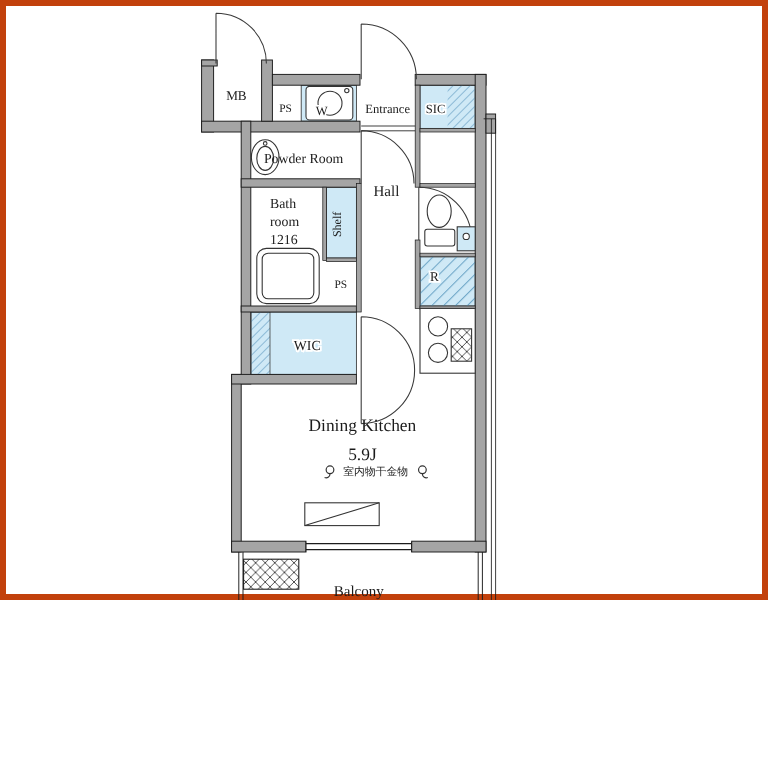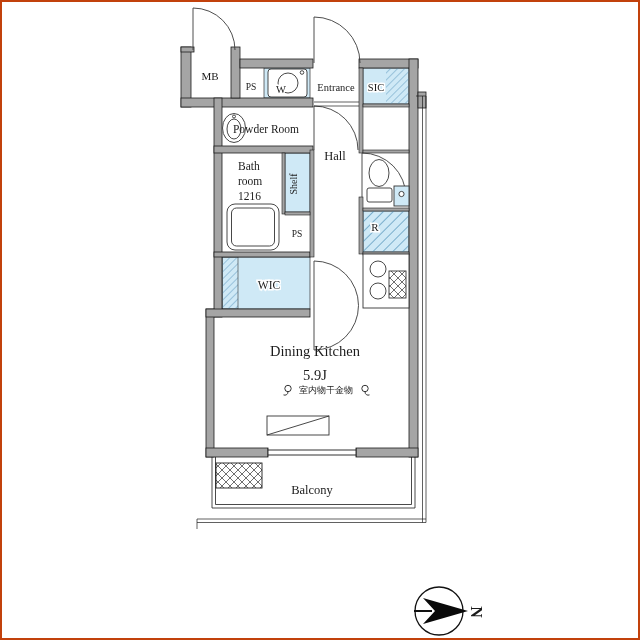--- a/index.html
+++ b/index.html
@@ -1,23 +1,22 @@
 <!DOCTYPE html>
 <html><head>
 <meta charset="utf-8">
 <style>
   html,body{margin:0;padding:0;background:#ffffff;}
   .canvas{
     position:relative;
-    width:640px;height:640px;
+    width:640px;height:500px;
     background:#ffffff;
-    border:2px solid #c2410c;
+    border:5px solid #c2410c;
     box-sizing:border-box;
     font-family:"Liberation Serif","DejaVu Serif",serif;
-    padding-left:16px;
   }
   svg text{
     font-family:"Liberation Serif","DejaVu Serif",serif;
     fill:#1b1b1b;
   }
   .halo{
     paint-order:stroke;
     stroke:#ffffff;
     stroke-width:3px;
   }

